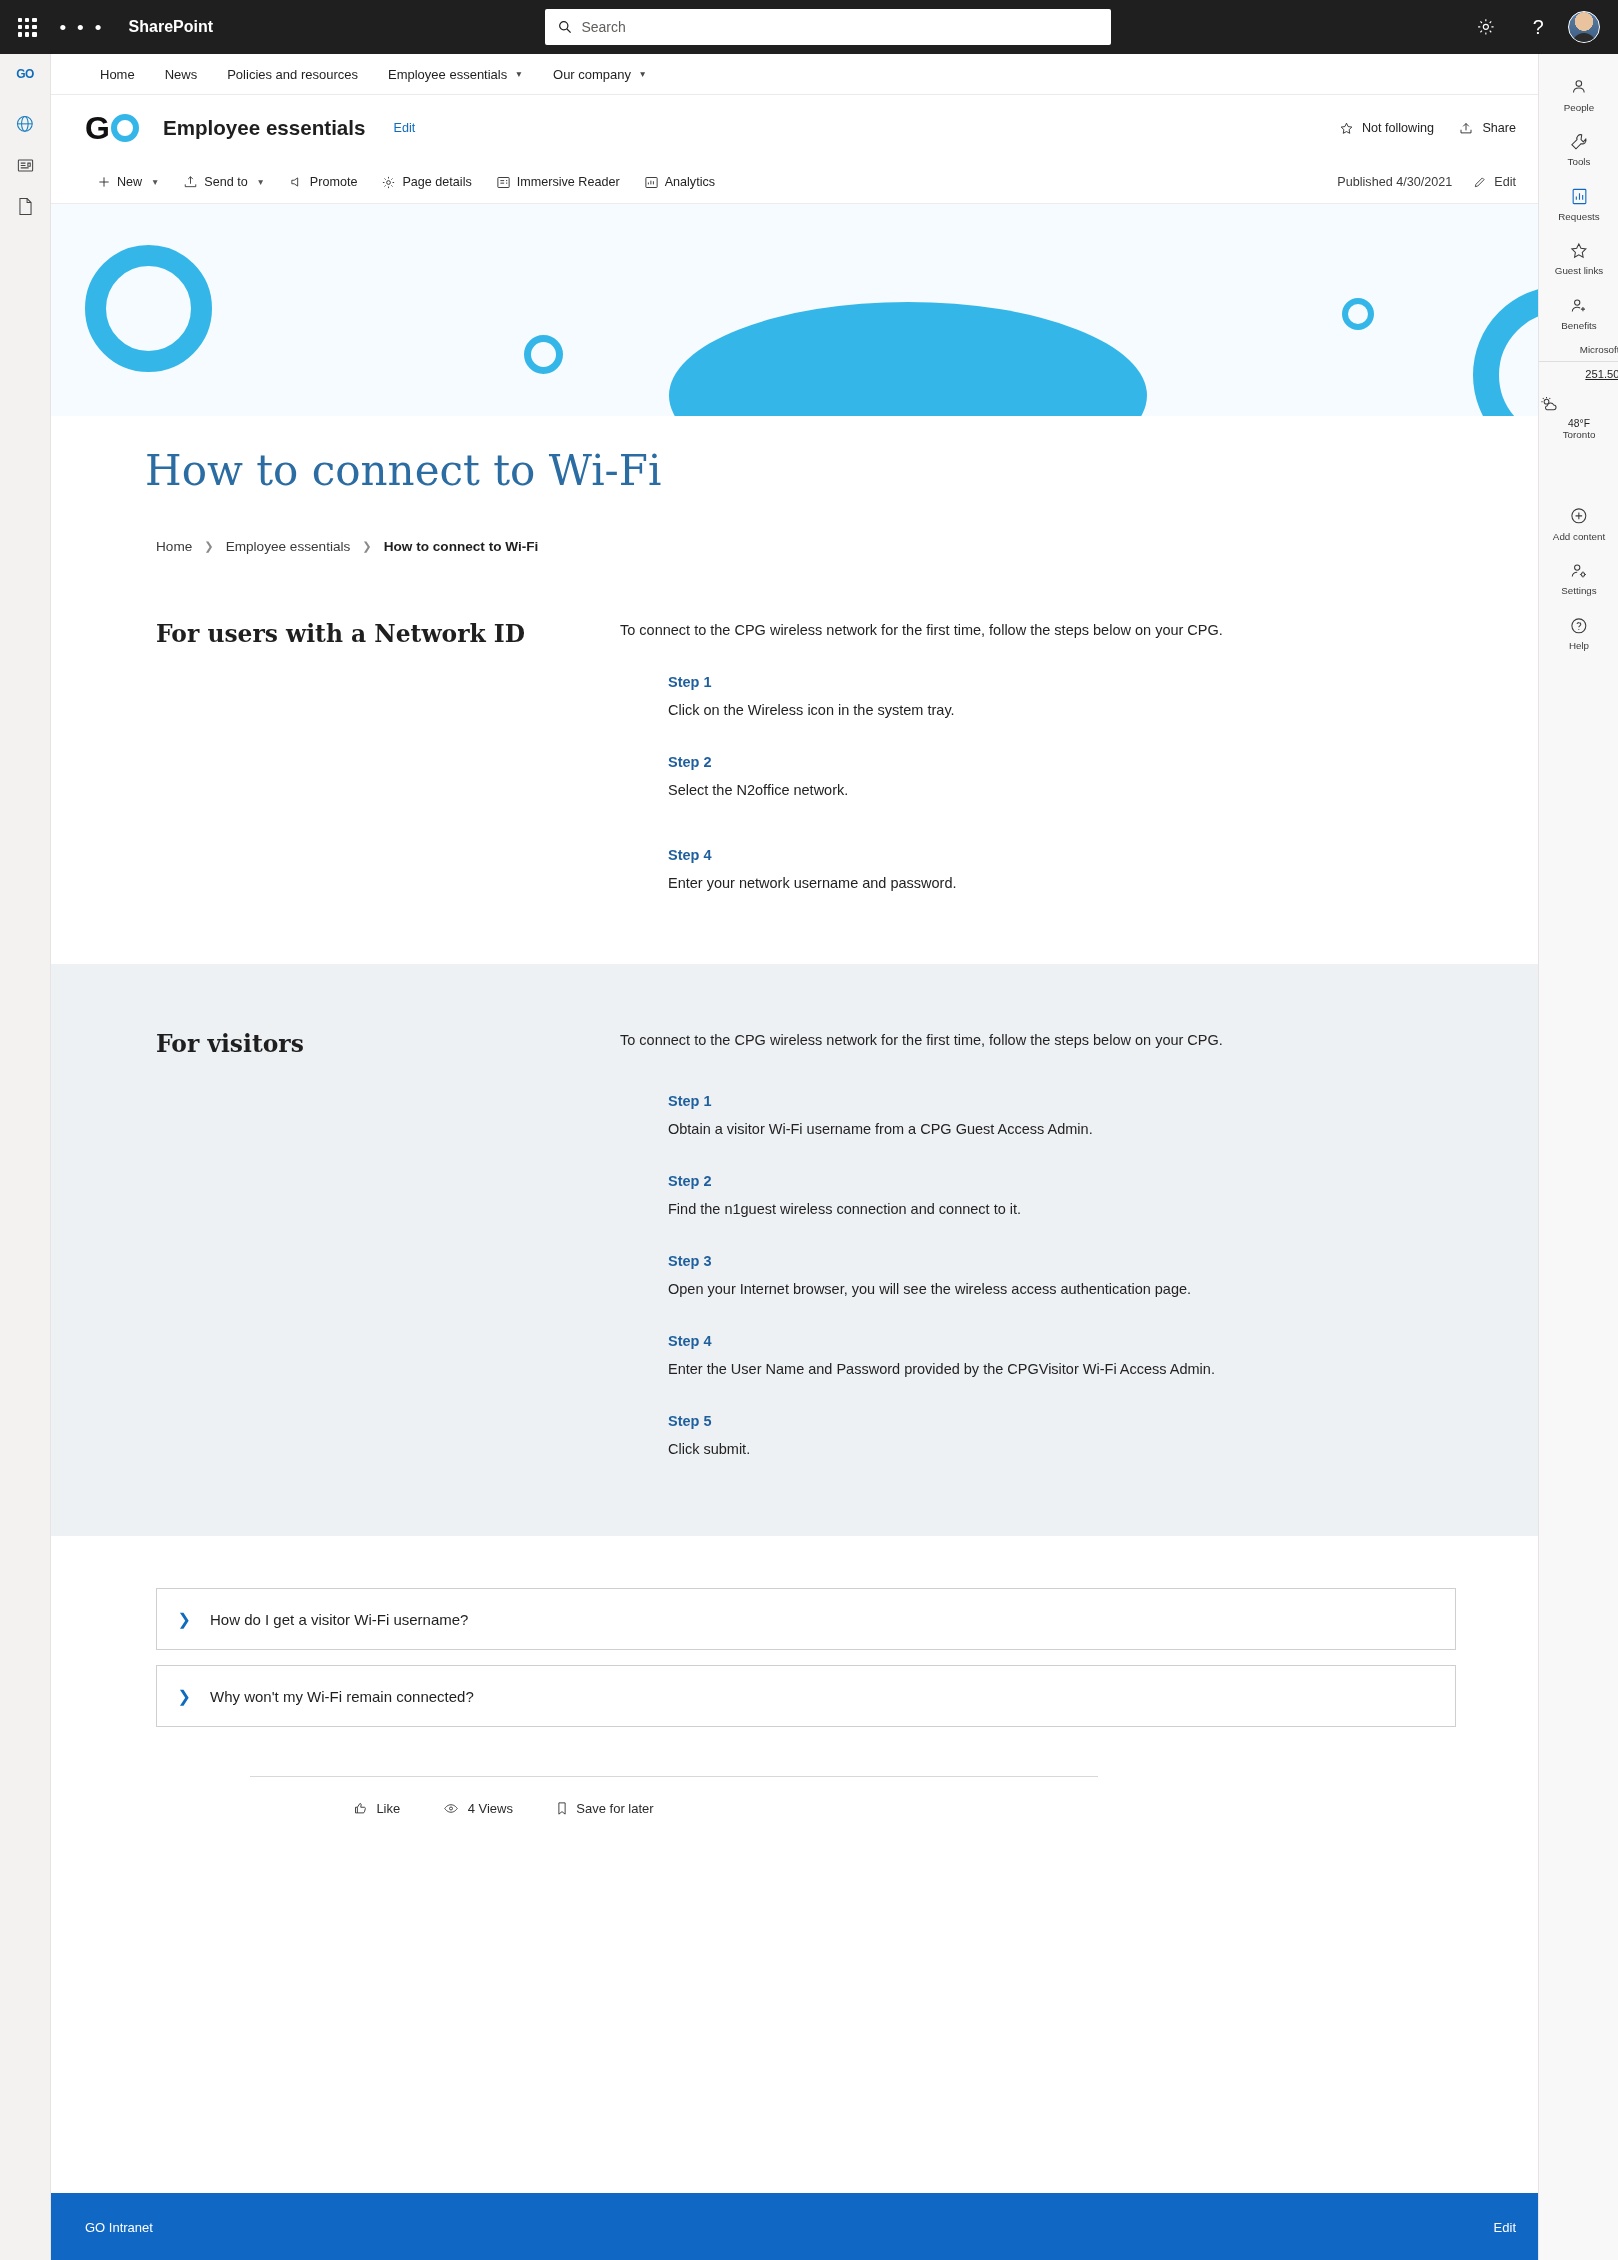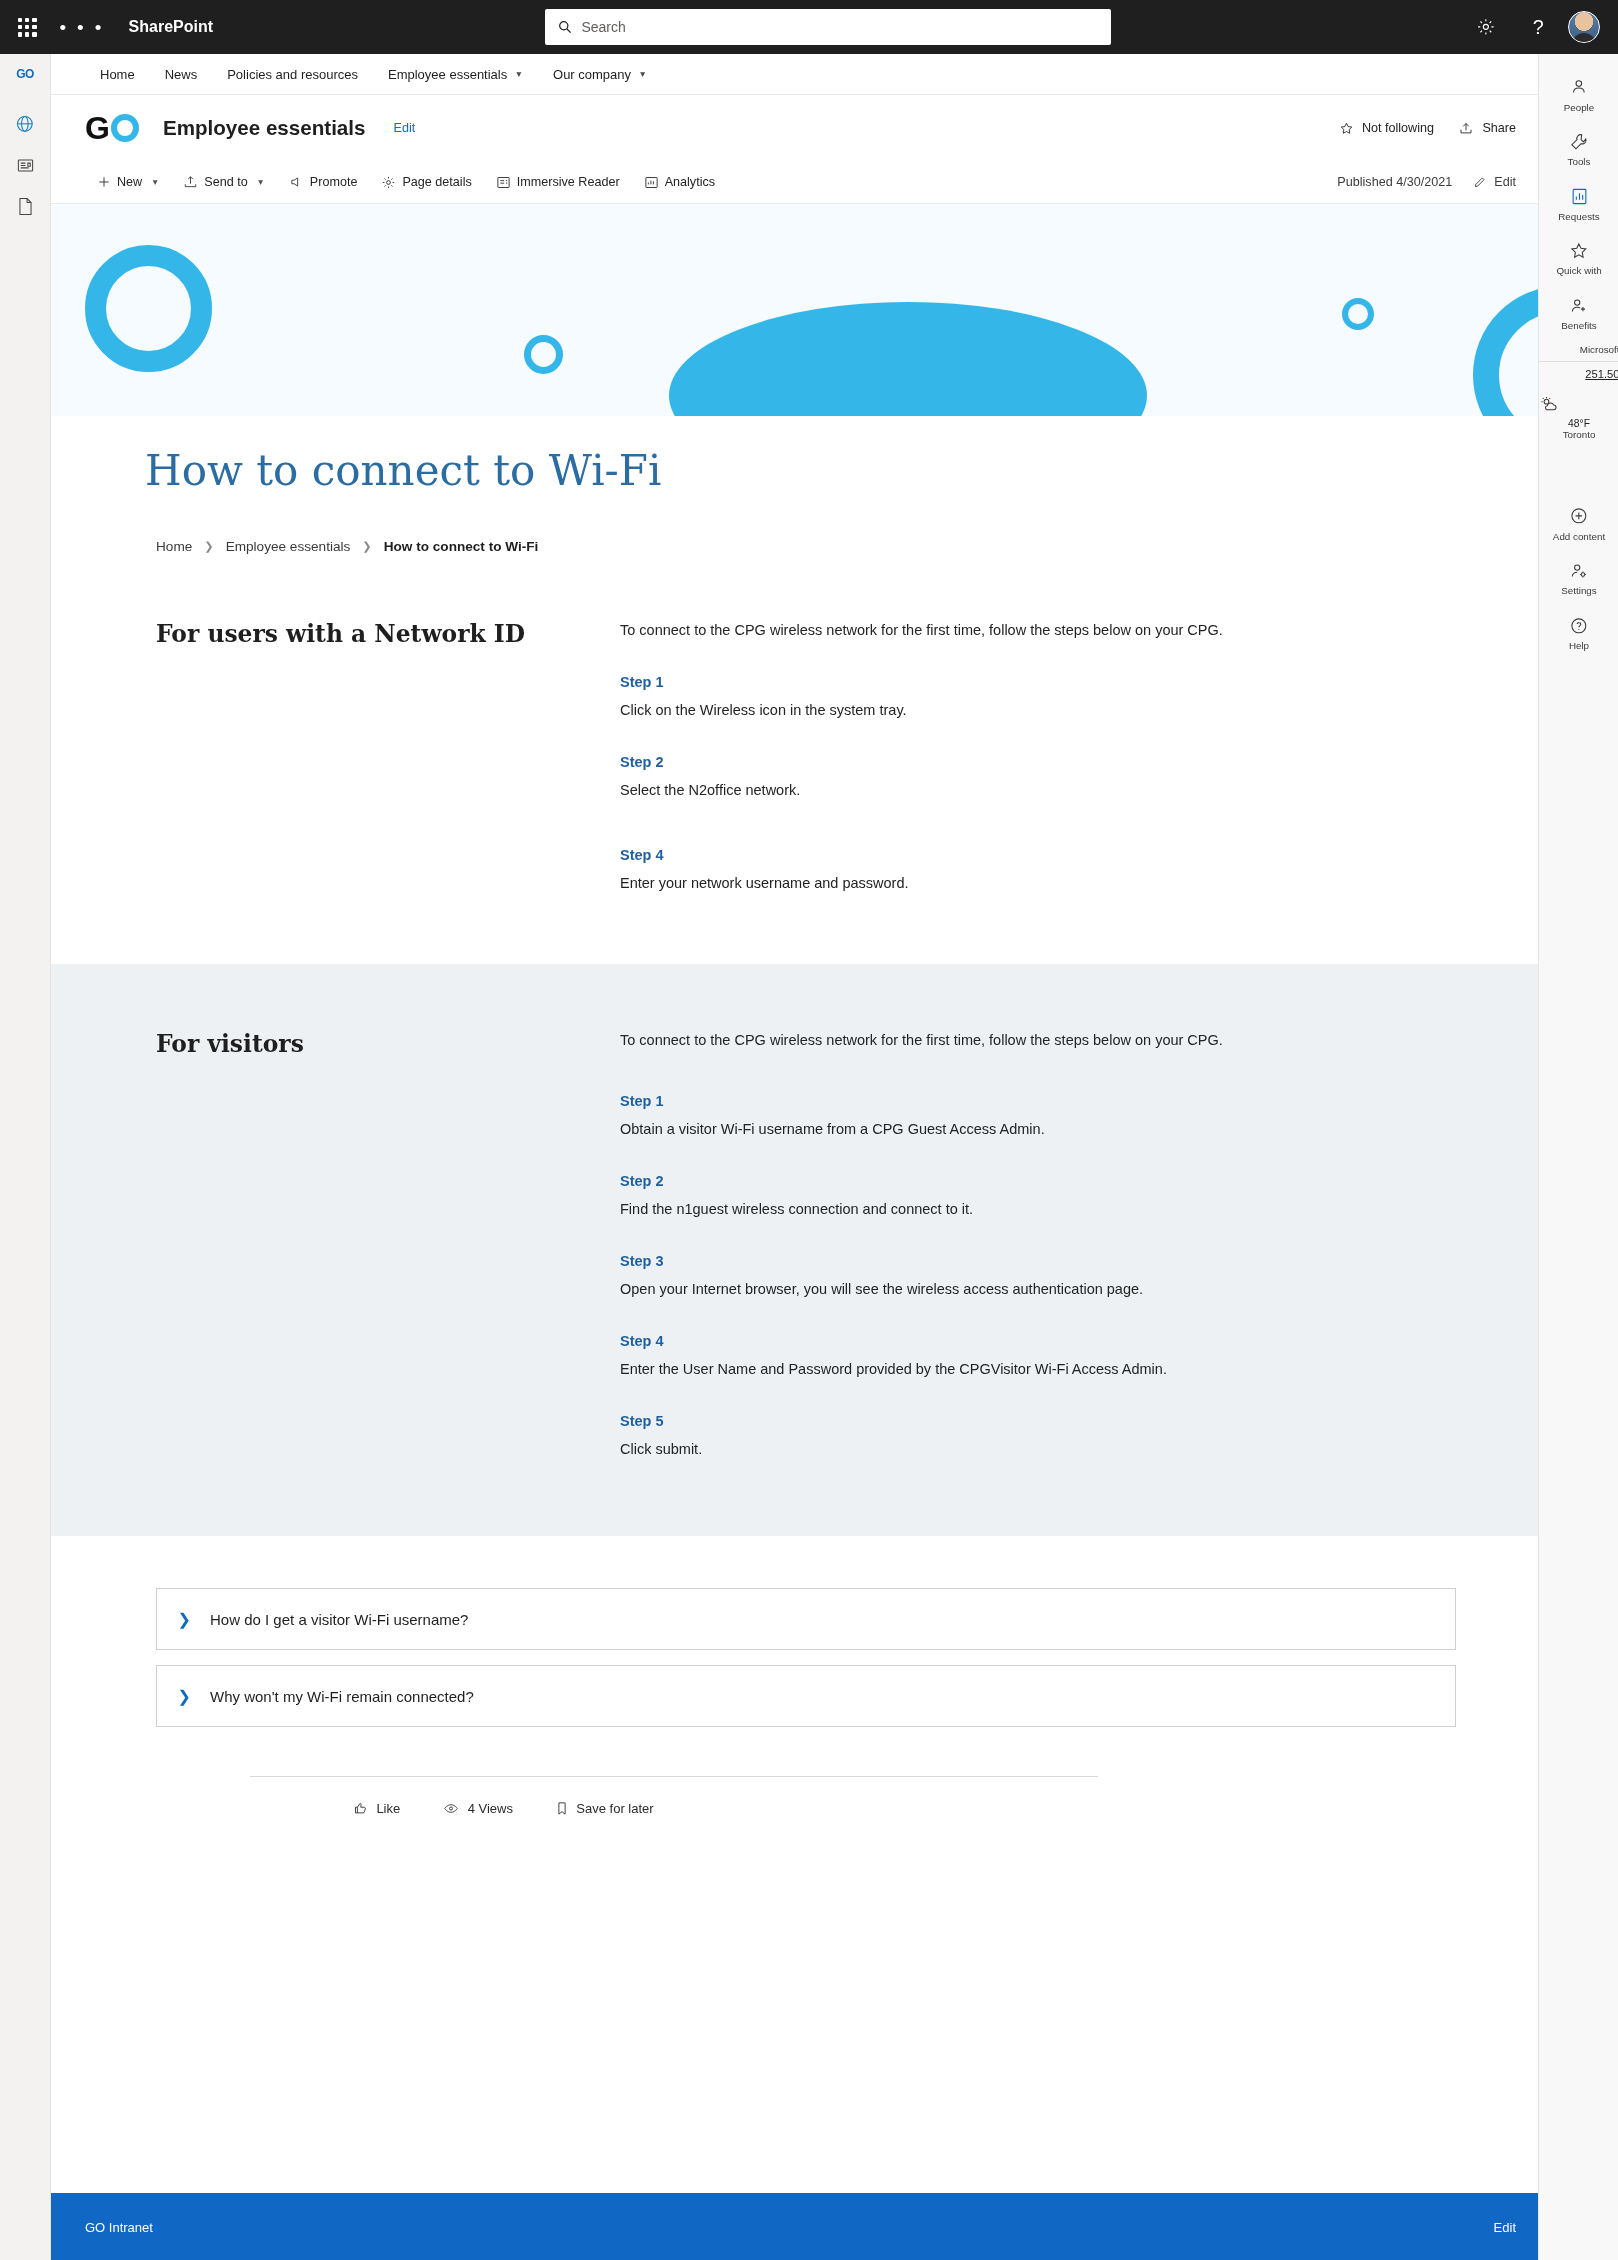--- a/index.html
+++ b/index.html
@@ -112,21 +112,21 @@
   .breadcrumb .sep { color: #8a8a8a; font-size: 11.2px; }
   .breadcrumb .crumb { cursor: pointer; }
   .breadcrumb .current { font-weight: 700; color: #1f1f1f; }
 
   .section { display: flex; padding: 66px 94px 0 105px; }
   .section.alt { background: #eef1f4; }
   .sec-left { width: 464px; flex: none; }
   .sec-head { font-family: "DejaVu Serif", serif; font-size: 23.4px; color: #1f1f1f; font-weight: 700; }
   .sec-right { flex: 1; padding-right: 112px; }
   .sec-intro { font-size: 14.5px; color: #232323; line-height: 1.5; }
-  .step { margin-top: 32px; }
+  .step { margin-top: 32px; margin-left: 48px; }
   .step-title { font-size: 14.5px; font-weight: 700; color: #1f5f9e; margin-bottom: 10.3px; }
   .step-text { font-size: 14.5px; color: #232323; line-height: 1.5; }
 
   .faq-section { padding: 52px 94px 0 105px; background: #ffffff; }
   .faq-head { font-family: "DejaVu Serif", serif; font-size: 23.4px; font-weight: 700; color: #1f1f1f; margin-bottom: 26px; }
   .faq-item {
     border: 0.9px solid #cfcfcf; height: 62px; display: flex; align-items: center; padding-left: 20.6px;
     font-size: 15px; color: #1f1f1f; margin-bottom: 15px; background: #fff; cursor: pointer;
   }
   .faq-item .chev { color: #0f6cbd; font-size: 16px; margin-right: 19px; }
@@ -489,21 +489,21 @@
         </svg>
     </span>
     <span class="rr-label">Requests</span>
   </div>
   <div class="rr-item">
     <span>
       <svg width="19.7" height="19.7" viewBox="0 0 24 24" fill="none" stroke="#3b3b3b" stroke-width="1.3">
           <path d="M12 3.5l2.6 5.4 5.9.8-4.3 4.1 1 5.9-5.2-2.8-5.2 2.8 1-5.9-4.3-4.1 5.9-.8z"></path>
         </svg>
     </span>
-    <span class="rr-label">Quick with</span>
+    <span class="rr-label">Guest links</span>
   </div>
   <div class="rr-item">
     <span>
       <svg width="19.7" height="19.7" viewBox="0 0 24 24" fill="none" stroke="#3b3b3b" stroke-width="1.3">
           <circle cx="10" cy="8" r="3.2"></circle>
           <path d="M4 19c0-3.4 2.7-5.3 6-5.3 1.3 0 2.5.3 3.5.9"></path>
           <path d="M17 13.5v5M14.5 16h5"></path>
         </svg>
     </span>
     <span class="rr-label">Benefits</span>

